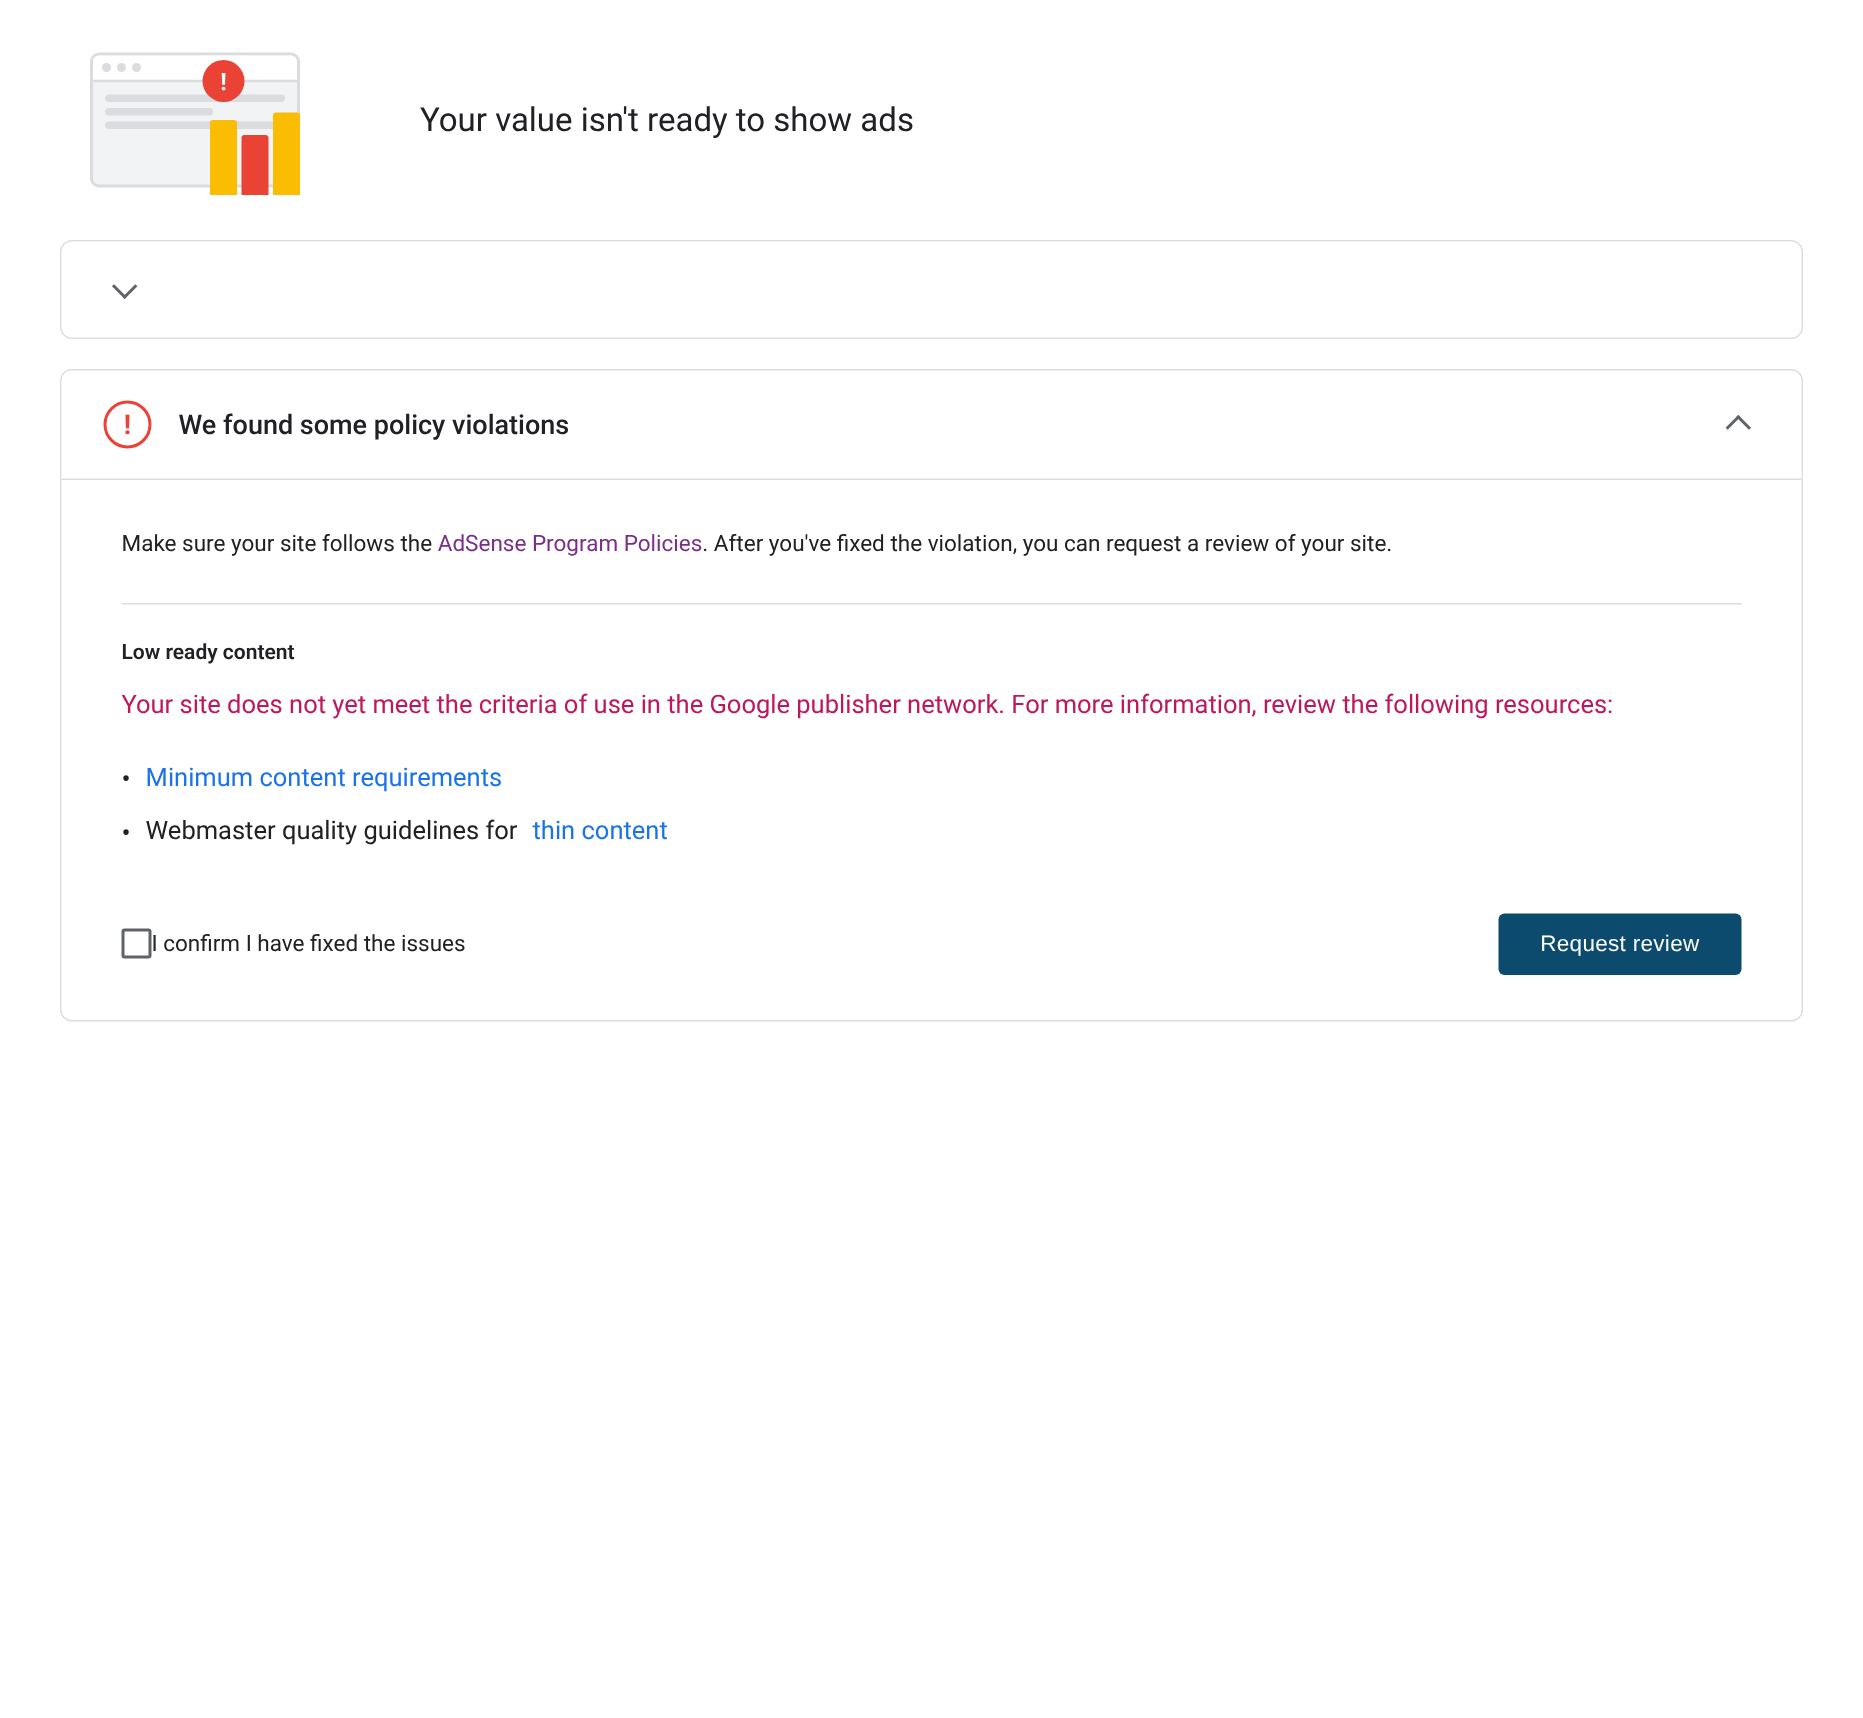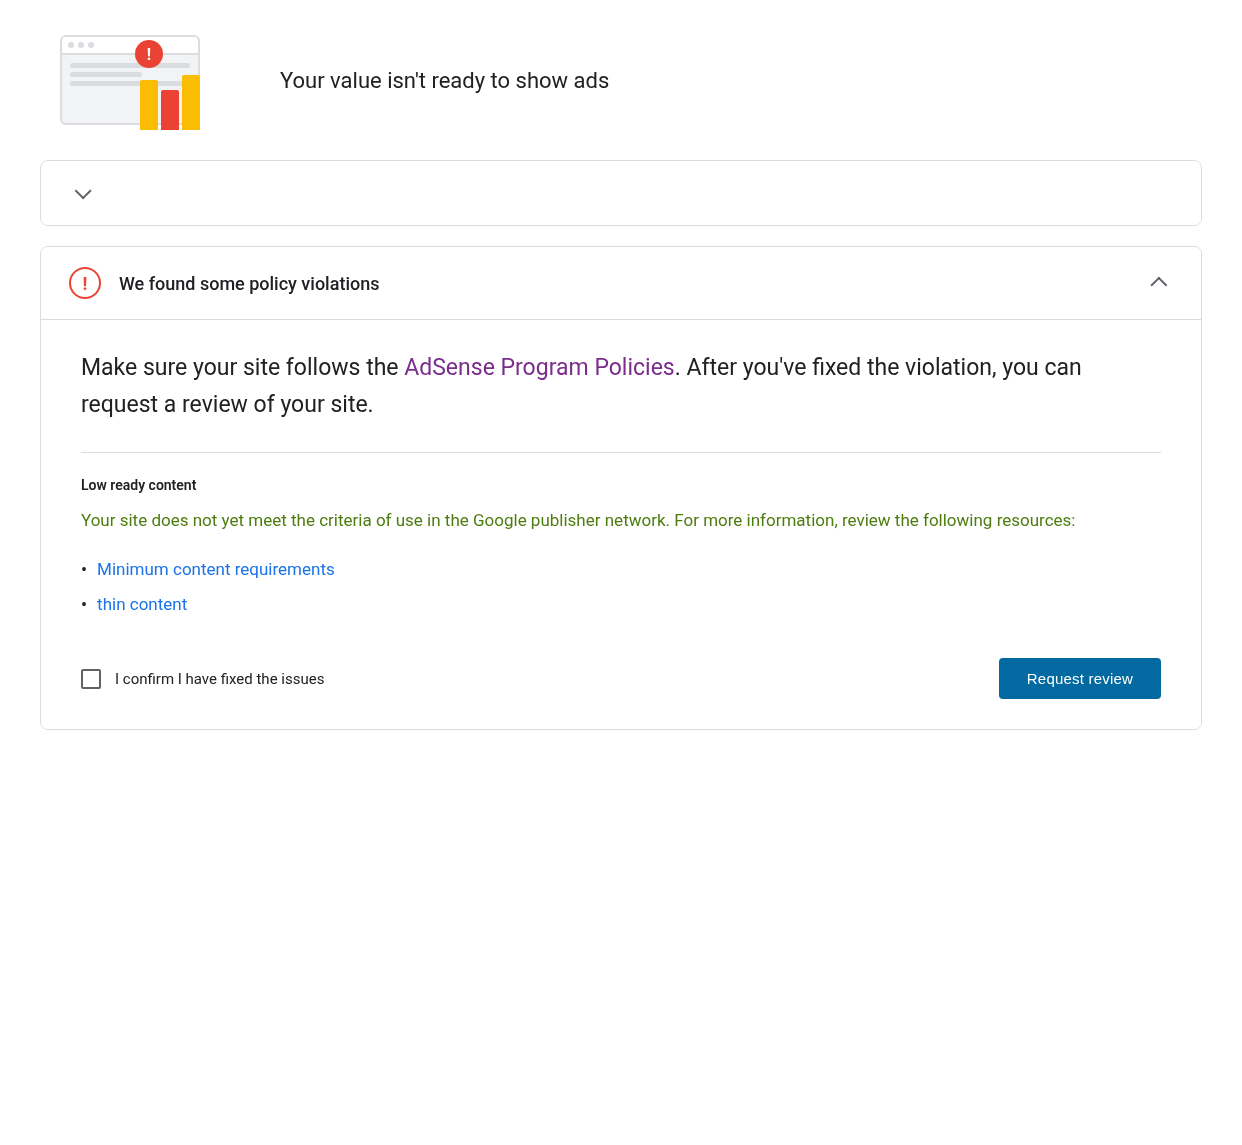--- a/index.html
+++ b/index.html
@@ -209,21 +209,21 @@
     }
 
     
     .card-body {
       padding: 30px 40px 30px 40px;
       border-top: 1px solid #dadce0;
       background: #fff;
     }
 
     .policy-intro {
-      font-size: 23px;
+      font-size: 15px;
       line-height: 1.6;
       color: #202124;
       margin-bottom: 28px;
     }
 
     .policy-intro a {
       color: #7b2d8b;
       text-decoration: none;
     }
 
@@ -236,21 +236,21 @@
     .violation-title {
       font-size: 14px;
       font-weight: 600;
       color: #202124;
       margin-bottom: 14px;
     }
 
     .violation-desc {
       font-size: 17px;
       line-height: 1.6;
-      color: #4d7c0f;
+      color: #be185d;
       margin-bottom: 22px;
     }
 
     .resource-list {
       list-style: none;
       padding: 0;
       margin-bottom: 30px;
     }
 
     .resource-list li {
@@ -279,38 +279,37 @@
     .card-footer {
       display: flex;
       align-items: center;
       justify-content: space-between;
       padding-top: 10px;
     }
 
     .confirm-label {
       display: flex;
       align-items: center;
-      gap: 14px;
       font-size: 15px;
       color: #202124;
       cursor: pointer;
     }
 
     .confirm-checkbox {
       width: 20px;
       height: 20px;
       border: 2px solid #5f6368;
       border-radius: 2px;
       flex-shrink: 0;
       background: #fff;
       cursor: pointer;
     }
 
     .request-review-btn {
-      background: #0369a1;
+      background: #0c4a6e;
       color: #fff;
       border: none;
       border-radius: 4px;
       padding: 12px 28px;
       font-size: 15px;
       font-weight: 500;
       cursor: pointer;
       letter-spacing: 0.2px;
     }
   </style>
@@ -367,20 +366,21 @@
 
       <div class="violation-title">Low ready content</div>
 
       <p class="violation-desc">Your site does not yet meet the criteria of use in the Google publisher network. For more information, review the following resources:</p>
 
       <ul class="resource-list">
         <li>
           <a href="#">Minimum content requirements</a>
         </li>
         <li>
+          <span>Webmaster quality guidelines for </span>
             <a href="#">thin content</a>
         </li>
       </ul>
 
       <div class="card-footer">
         <label class="confirm-label">
           <div class="confirm-checkbox"></div>
           <span>I confirm I have fixed the issues</span>
         </label>
         <button class="request-review-btn">Request review</button>

